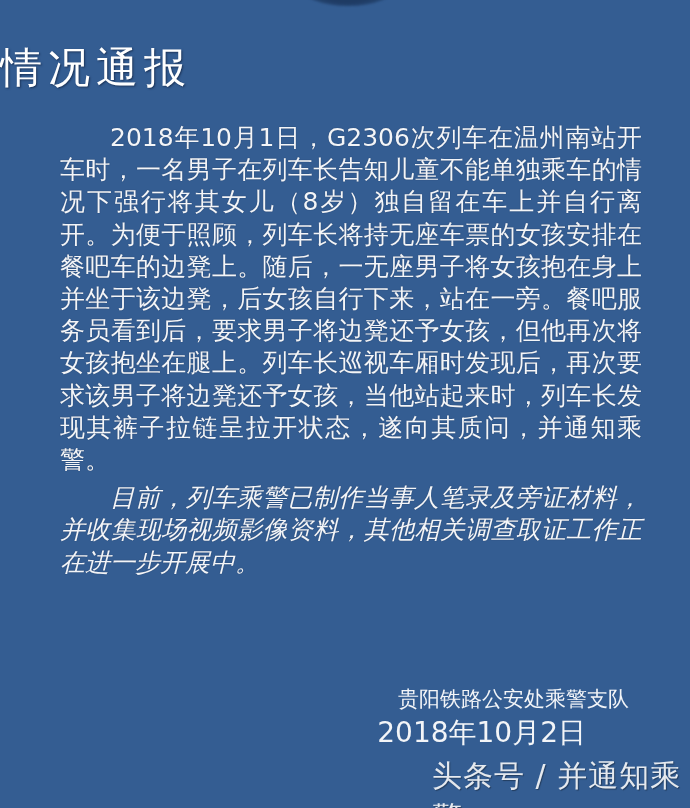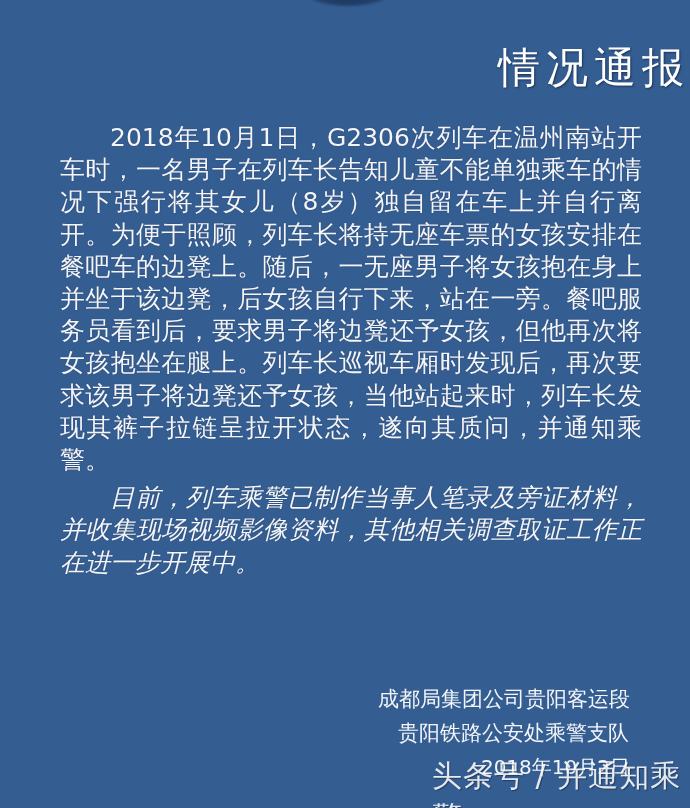--- a/index.html
+++ b/index.html
@@ -11,42 +11,42 @@
     position: relative;
   }
   .top-emblem {
     position: absolute; left: 300px; top: -34px;
     width: 96px; height: 40px; border-radius: 50%;
     background: radial-gradient(ellipse at 50% 30%, #2a4a75 0%, #1e3a62 60%, #345d92 100%);
     filter: blur(1px);
   }
   .title {
     position: absolute; left: 0; top: 12px; width: 690px;
-    text-align: right;
+    text-align: left;
     font-size: 42px; letter-spacing: 6px;
     color: #ffffff;
     text-shadow: 1px 1px 2px #1b3358;
     font-weight: normal;
   }
   .content {
     position: absolute; left: 60px; top: 74px; width: 582px;
     font-size: 25px; line-height: 32.2px;
     text-shadow: 0 0 1px #1b3358;
     margin-top: 48px;
   }
   .para { margin: 0 0 2px 0; text-indent: 2em; text-align: justify; }
   .para.p2 { margin-top: 6px; }
   .para.p3 { margin-top: 6px; font-style: italic; }
   .signature {
     position: absolute; right: 60px; top: 682px;
     text-align: right; font-size: 21px; line-height: 34px;
   }
   .sig-line { display: block; }
   .sig-line.l2 { margin-right: 1px; }
-  .sig-date { display: block; font-size: 20px; }
+  .sig-date { display: block; margin-right: 44px; font-size: 28px; }
   .watermark {
     position: absolute; left: 432px; top: 756px;
     font-size: 30px; color: rgba(255,255,255,0.88);
     letter-spacing: 1px;
     text-shadow: 1px 1px 1px rgba(0,0,0,0.35);
     display: flex; align-items: center; gap: 4px;
   }
 </style>
 </head>
 <body>
@@ -54,20 +54,19 @@
 <div class="top-emblem"></div>
 
 <h1 class="title">情况通报</h1>
 
 <div class="content">
   <p class="para p1">2018年10月1日，G2306次列车在温州南站开车时，一名男子在列车长告知儿童不能单独乘车的情况下强行将其女儿（8岁）独自留在车上并自行离开。为便于照顾，列车长将持无座车票的女孩安排在餐吧车的边凳上。随后，一无座男子将女孩抱在身上并坐于该边凳，后女孩自行下来，站在一旁。餐吧服务员看到后，要求男子将边凳还予女孩，但他再次将女孩抱坐在腿上。列车长巡视车厢时发现后，再次要求该男子将边凳还予女孩，当他站起来时，列车长发现其裤子拉链呈拉开状态，遂向其质问，并通知乘警。</p>
   <p class="para p3">目前，列车乘警已制作当事人笔录及旁证材料，并收集现场视频影像资料，其他相关调查取证工作正在进一步开展中。</p>
 </div>
 
 <div class="signature">
-  <span class="sig-line l1">成都局集团公司贵阳客运段</span>
   <span class="sig-line l2">贵阳铁路公安处乘警支队</span>
   <span class="sig-date">2018年10月2日</span>
 </div>
 
 <div class="watermark">
   <span>头条号 / 并通知乘警</span>
 </div>
 
 </body></html>

